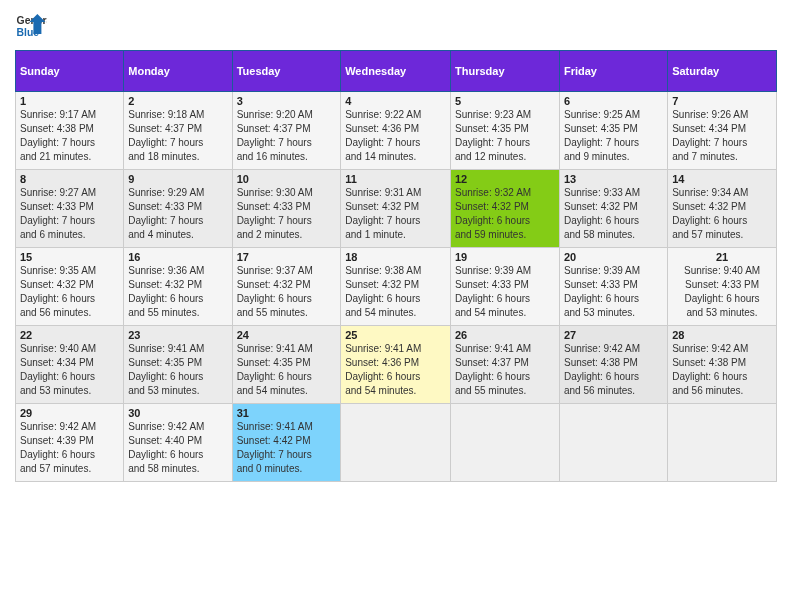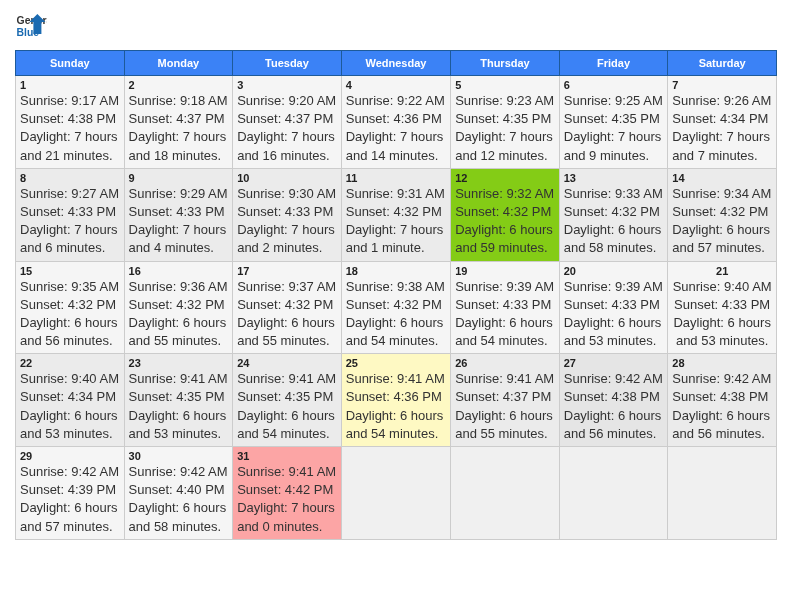--- a/index.html
+++ b/index.html
@@ -42,24 +42,24 @@
     .location {
       font-size: 14px;
       color: #555;
     }
     .calendar {
       width: 100%;
       border-collapse: collapse;
       font-size: 9.5px;
     }
     .calendar thead th {
-      background: #3b82f6;
+      background: #6d28d9;
       color: #fff;
-      padding: 6px 4px;
-      text-align: center;
+      padding: 14px 4px;
+      text-align: left;
       font-size: 11px;
       font-weight: bold;
       border: 1px solid #1d5a9a;
     }
     .calendar tbody td {
       border: 1px solid #ccc;
       vertical-align: top;
       padding: 3px 4px;
       width: 113px;
       height: 78px;
@@ -72,21 +72,21 @@
       background: #e8e8e8;
     }
     .day-number {
       font-size: 11px;
       font-weight: bold;
       color: #222;
       display: block;
       margin-bottom: 1px;
     }
     .day-info {
-      font-size: 13px;
+      font-size: 10px;
       color: #333;
       line-height: 1.4;
     }
     .empty-cell {
       background: #f0f0f0 !important;
     }
   </style>
 </head>
 <body>
 <div class="page">
@@ -240,21 +240,21 @@
         </tr>
         <tr>
           <td style="background: rgb(245, 245, 245); margin-top: 48px;">
             <span class="day-number">29</span>
             <div class="day-info">Sunrise: 9:42 AM<br>Sunset: 4:39 PM<br>Daylight: 6 hours<br>and 57 minutes.</div>
           </td>
           <td style="background: rgb(245, 245, 245);">
             <span class="day-number">30</span>
             <div class="day-info">Sunrise: 9:42 AM<br>Sunset: 4:40 PM<br>Daylight: 6 hours<br>and 58 minutes.</div>
           </td>
-          <td style="background: #fca5a5;">
+          <td style="background: #7dd3fc;">
             <span class="day-number">31</span>
             <div class="day-info">Sunrise: 9:41 AM<br>Sunset: 4:42 PM<br>Daylight: 7 hours<br>and 0 minutes.</div>
           </td>
           <td class="empty-cell"></td>
           <td class="empty-cell"></td>
           <td class="empty-cell"></td>
           <td class="empty-cell"></td>
         </tr>
       </tbody>
   </table>

